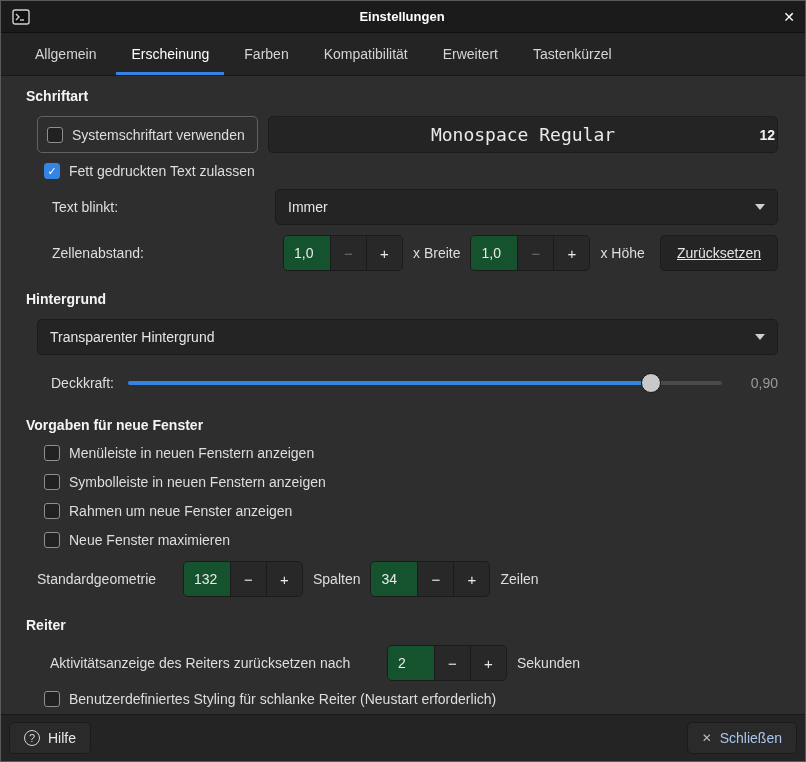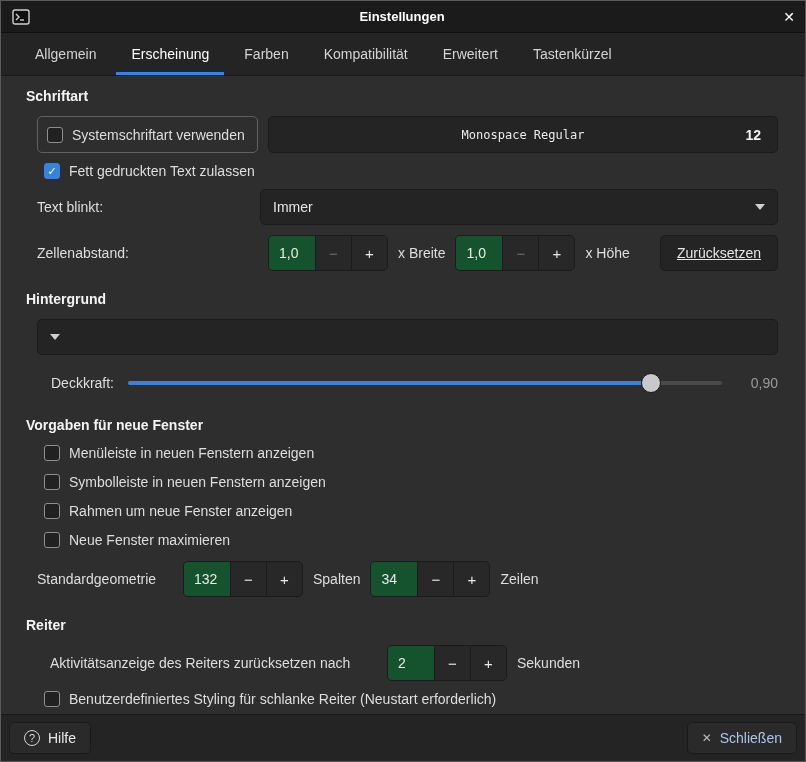--- a/index.html
+++ b/index.html
@@ -28,21 +28,21 @@
     background:none; border-left:none; border-right:none; font-size:14px;
     font-family:inherit; cursor:default; }
   .tab.active { color:#ffffff; border-bottom-color:#3584e4; }
 
   
   .content { flex:1; background:#2e2e2e; padding:12px 27px 0 25px; overflow:hidden; }
   .section-title { font-weight:bold; color:#f4f4f4; margin:20px 0 12px 0; }
   .section-title.first { margin-top:0; }
 
   .row { display:flex; align-items:center; margin-bottom:10px; }
-  .flabel { width:221px; margin-left:11px; flex:none; color:#dedede; }
+  .flabel { width:221px; margin-left:26px; flex:none; color:#dedede; }
   .unit { margin:0 10px; color:#dedede; }
 
   
   .btn, .dropdown, .spin { background:#242424; border:1px solid #1b1b1b;
     border-radius:5px; height:36px; color:#e6e6e6; font-family:inherit; font-size:14px; }
   .btn { padding:0 16px; cursor:default; }
 
   
   .framed-check { margin-left:11px; width:221px; flex:none; height:37px;
     border:1px solid #616161; border-radius:5px; display:flex; align-items:center;
@@ -52,22 +52,22 @@
   .checkbox { width:16px; height:16px; flex:none; border:1px solid #8f8f8f;
     border-radius:3px; background:#212121; display:flex; align-items:center;
     justify-content:center; font-size:11px; line-height:1; color:#ffffff; }
   .checkbox.checked { background:#3584e4; border-color:#3584e4; }
   .check-row { display:flex; align-items:center; gap:9px; margin:0 0 13px 18px; cursor:default; }
   .check-row.tight { margin:0 0 10px 18px; }
 
   
   .font-btn { flex:1; position:relative; display:flex; align-items:center;
     justify-content:center; margin-left:10px; height:37px; }
-  .font-name { font-family:"DejaVu Sans Mono","Liberation Mono",monospace; font-size:12px; color:#eaeaea; }
-  .font-size { position:absolute; right:16px; font-weight:bold; color:#f2f2f2; }
+  .font-name { font-family:"DejaVu Sans Mono","Liberation Mono",monospace; font-size:18px; color:#eaeaea; }
+  .font-size { position:absolute; right:2px; font-weight:bold; color:#f2f2f2; }
 
   
   .dropdown { flex:1; display:flex; align-items:center; padding:0 12px; cursor:default; }
   .dropdown .dd-label { flex:1; text-align:left; }
   .chevron { width:0; height:0; border-left:5px solid transparent;
     border-right:5px solid transparent; border-top:6px solid #cfcfcf; }
 
   
   .spin { display:flex; align-items:stretch; overflow:hidden; padding:0; }
   .spin-val { width:46px; flex:none; display:flex; align-items:center;
@@ -176,20 +176,21 @@
         <button class="spin-btn">+</button>
       </div>
       <span class="unit">x Höhe</span>
       <button class="btn reset-btn">Zurücksetzen</button>
     </div>
 
     <div class="section-title">Hintergrund</div>
 
     <div class="row" style="margin-left:11px;">
       <button class="dropdown">
+        <span class="dd-label">Transparenter Hintergrund</span>
         <span class="chevron"></span>
       </button>
     </div>
 
     <div class="slider-row">
       <span>Deckkraft:</span>
       <div class="slider">
         <div class="slider-track">
             <div class="slider-fill"></div>
           </div>

